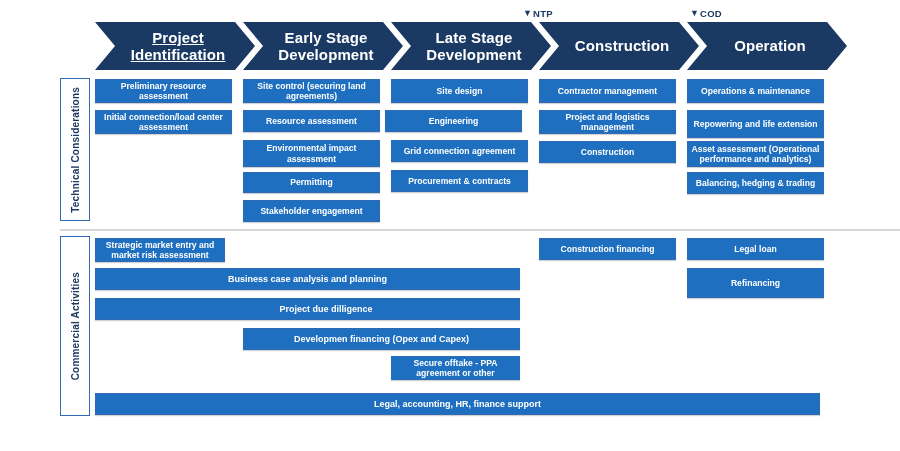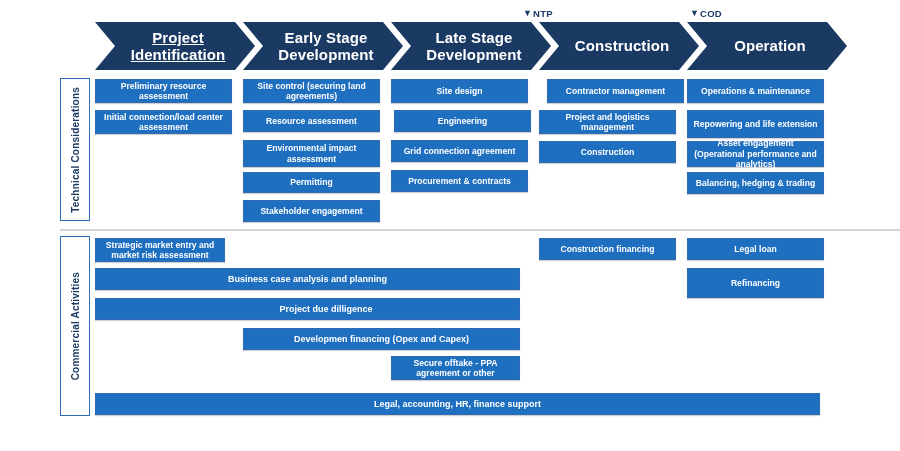--- a/index.html
+++ b/index.html
@@ -144,48 +144,48 @@
       <div class="box" style="left: 243px; top: 172px; width: 137px; height: 21px;">
         <span>Permitting</span>
       </div>
       <div class="box" style="left: 243px; top: 200px; width: 137px; height: 22px;">
         <span>Stakeholder engagement</span>
       </div>
       <div style="position: absolute; left: 0px; top: 0px; width: 900px; height: 0px;"></div>
       <div class="box" style="left: 391px; top: 79px; width: 137px; height: 24px;">
         <span>Site design</span>
       </div>
-      <div class="box" style="left: 394px; top: 110px; width: 137px; height: 22px;">
+      <div class="box" style="left: 385px; top: 110px; width: 137px; height: 22px;">
         <span>Engineering</span>
       </div>
       <div class="box" style="left: 391px; top: 140px; width: 137px; height: 22px;">
         <span>Grid connection agreement</span>
       </div>
       <div class="box" style="left: 391px; top: 170px; width: 137px; height: 22px; align-items: center;">
         <span>Procurement &amp; contracts</span>
       </div>
       <div style="position: absolute; left: 0px; top: 0px; width: 900px; height: 0px;"></div>
-      <div class="box" style="left: 539px; top: 79px; width: 137px; height: 24px; margin-left: 8px;">
+      <div class="box" style="left: 539px; top: 79px; width: 137px; height: 24px;">
         <span>Contractor management</span>
       </div>
       <div class="box" style="left: 539px; top: 110px; width: 137px; height: 24px;">
         <span>Project and logistics management</span>
       </div>
       <div class="box" style="left: 539px; top: 141px; width: 137px; height: 22px;">
         <span>Construction</span>
       </div>
       <div style="position: absolute; left: 0px; top: 0px; width: 900px; height: 0px;"></div>
       <div class="box" style="left: 687px; top: 79px; width: 137px; height: 24px;">
         <span>Operations &amp; maintenance</span>
       </div>
       <div class="box" style="left: 687px; top: 110px; width: 137px; height: 28px;">
         <span>Repowering and life extension</span>
       </div>
       <div class="box" style="left: 687px; top: 141px; width: 137px; height: 26px;">
-        <span>Asset engagement (Operational performance and analytics)</span>
+        <span>Asset assessment (Operational performance and analytics)</span>
       </div>
       <div class="box" style="left: 687px; top: 172px; width: 137px; height: 22px;">
         <span>Balancing, hedging &amp; trading</span>
       </div>
     </div>
   <div id="commercial-layer">
       <div class="bracket" style="left: 60px; top: 236px; width: 30px; height: 180px;">
         <span>Commercial Activities</span>
       </div>
       <div class="box" style="left: 95px; top: 238px; width: 130px; height: 24px;">

